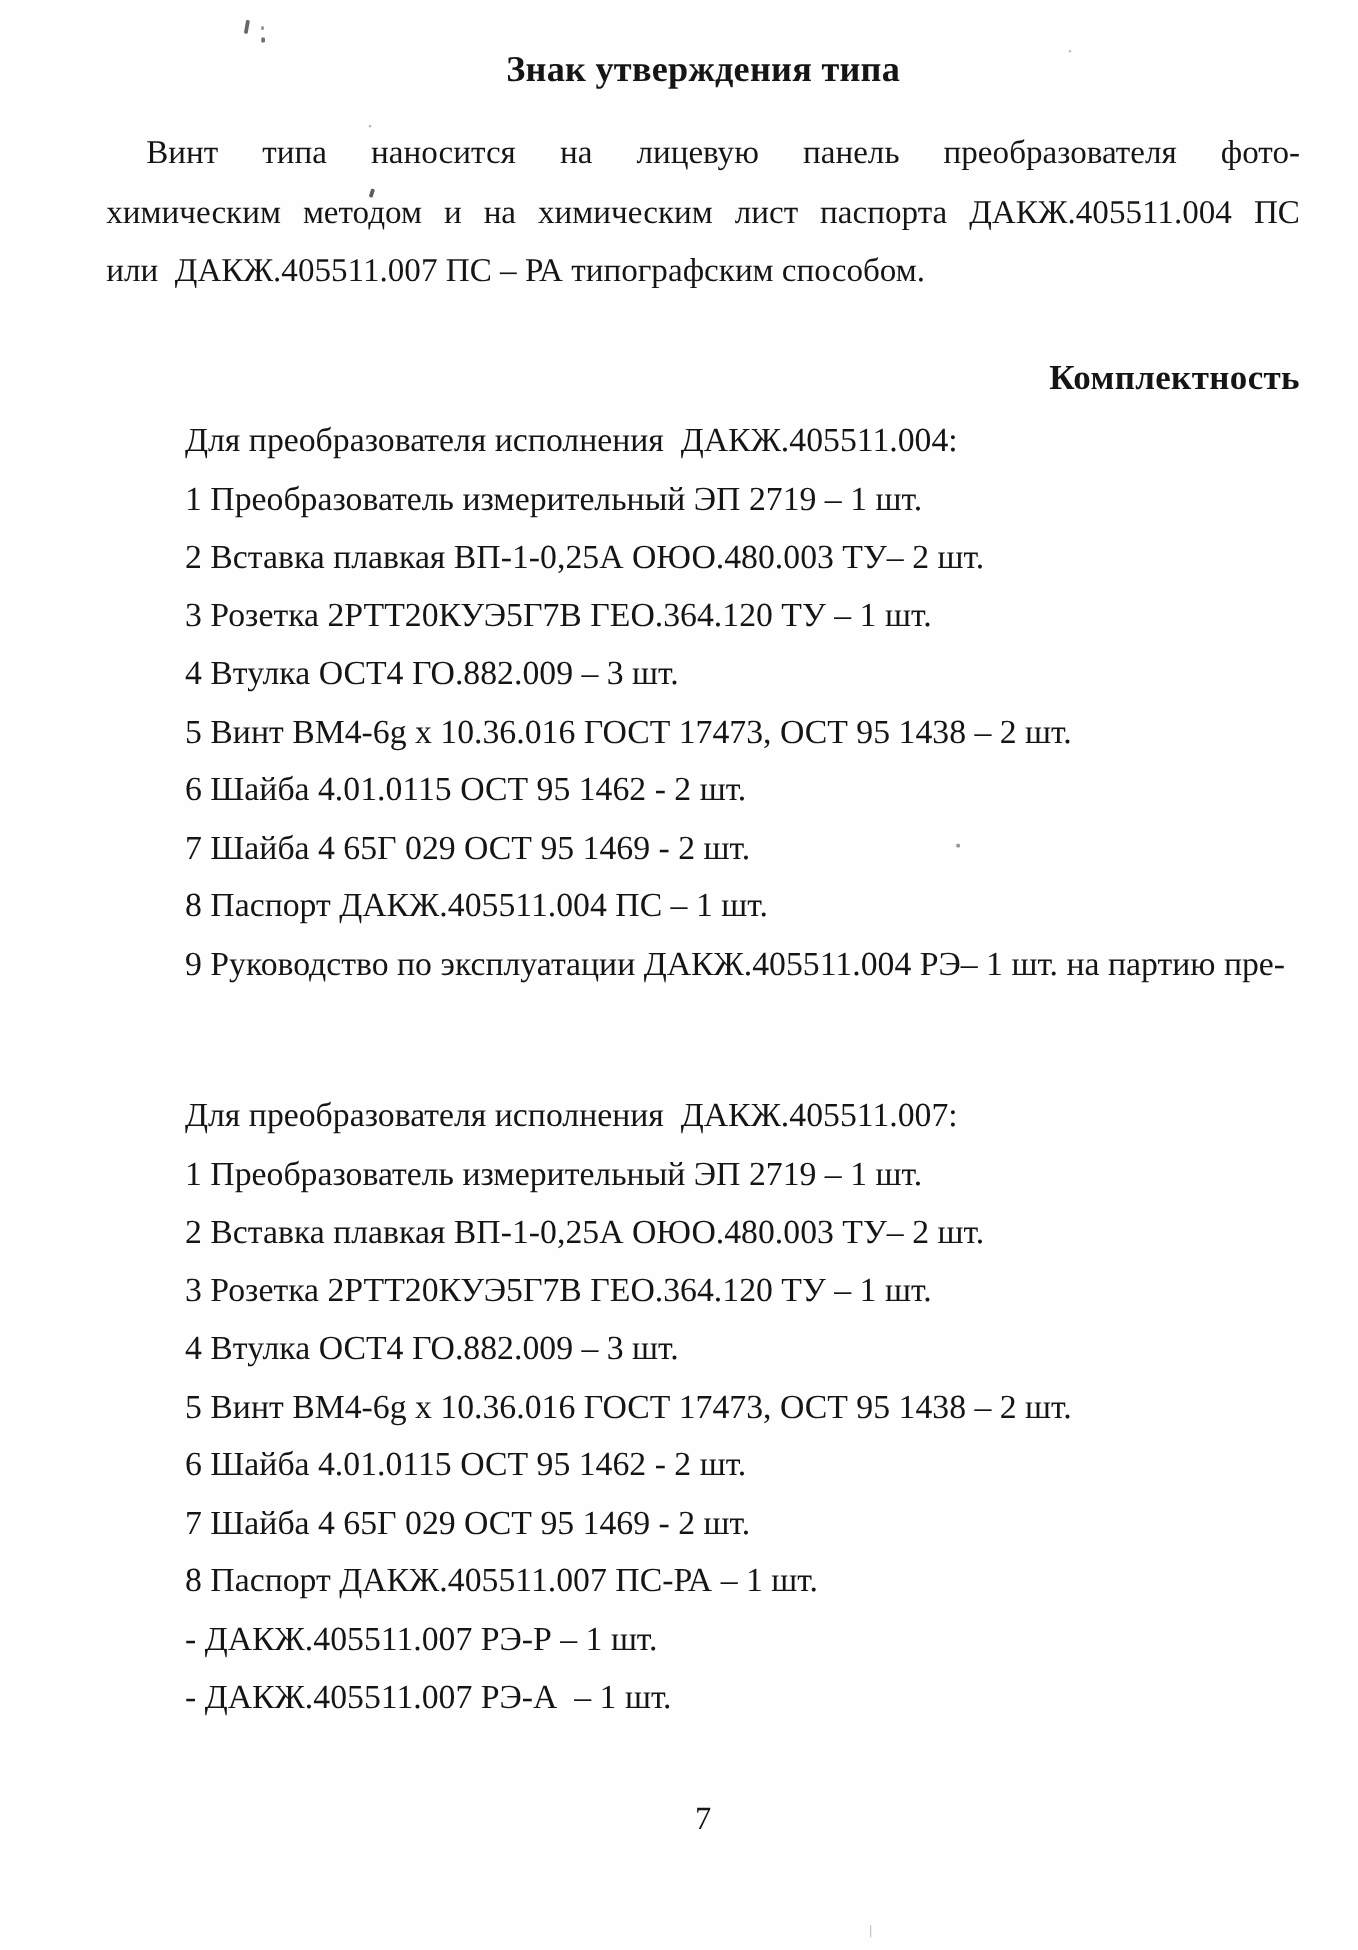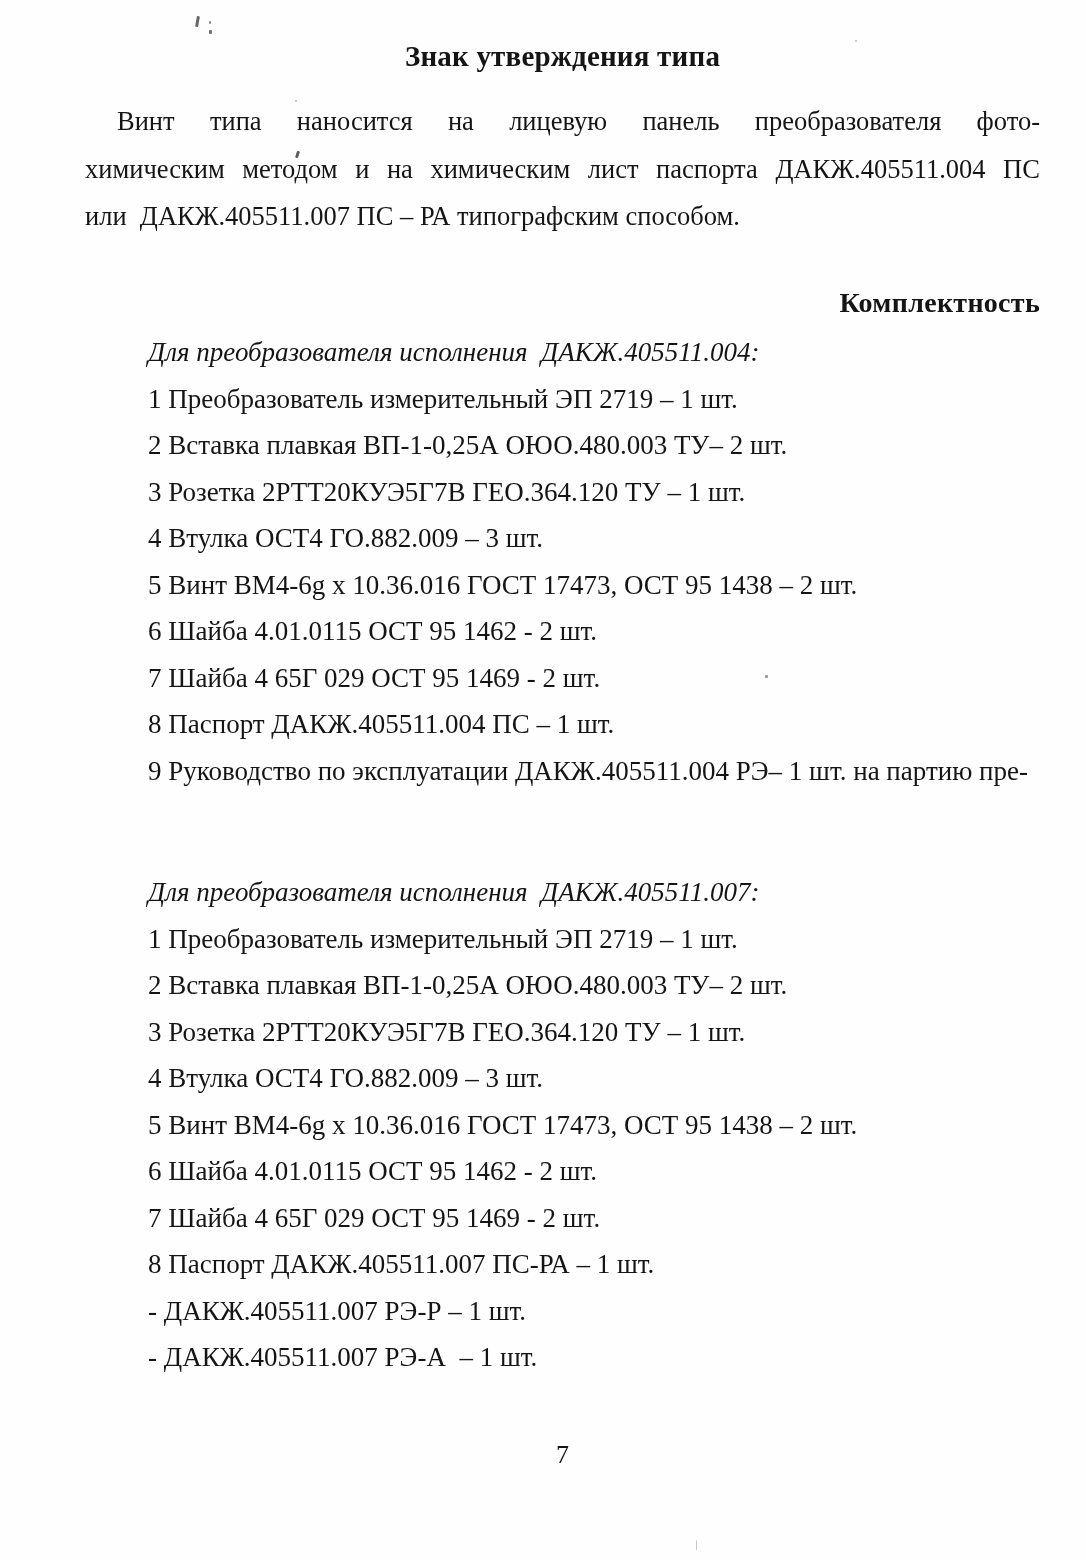--- a/index.html
+++ b/index.html
@@ -22,21 +22,21 @@
   .indent{padding-left:32px;}
   .heading2{
     position:absolute;top:283px;left:85px;width:955px;
     text-align:right;font-weight:bold;font-size:28px;line-height:40px;
     letter-spacing:.3px;white-space:pre;
   }
   .block{position:absolute;left:148px;width:930px;font-size:27px;}
   .block .bline{height:46.5px;line-height:46.5px;white-space:pre;}
   .block1{top:329px;}
   .block2{top:869px;}
-  .intro{font-style:italic;}
+  .intro{}
   .pagenum{
     position:absolute;top:1440px;left:85px;width:955px;
     text-align:center;font-size:26px;line-height:30px;
   }
   
   .speck{position:absolute;background:#333;border-radius:1px;}
   .s1{left:196px;top:16px;width:3px;height:11px;transform:rotate(10deg);opacity:.75;}
   .s2{left:209px;top:21px;width:2px;height:3px;opacity:.6;}
   .s3{left:209px;top:30px;width:3px;height:4px;opacity:.7;}
   .s4{left:296px;top:151px;width:3px;height:7px;transform:rotate(18deg);opacity:.8;}

